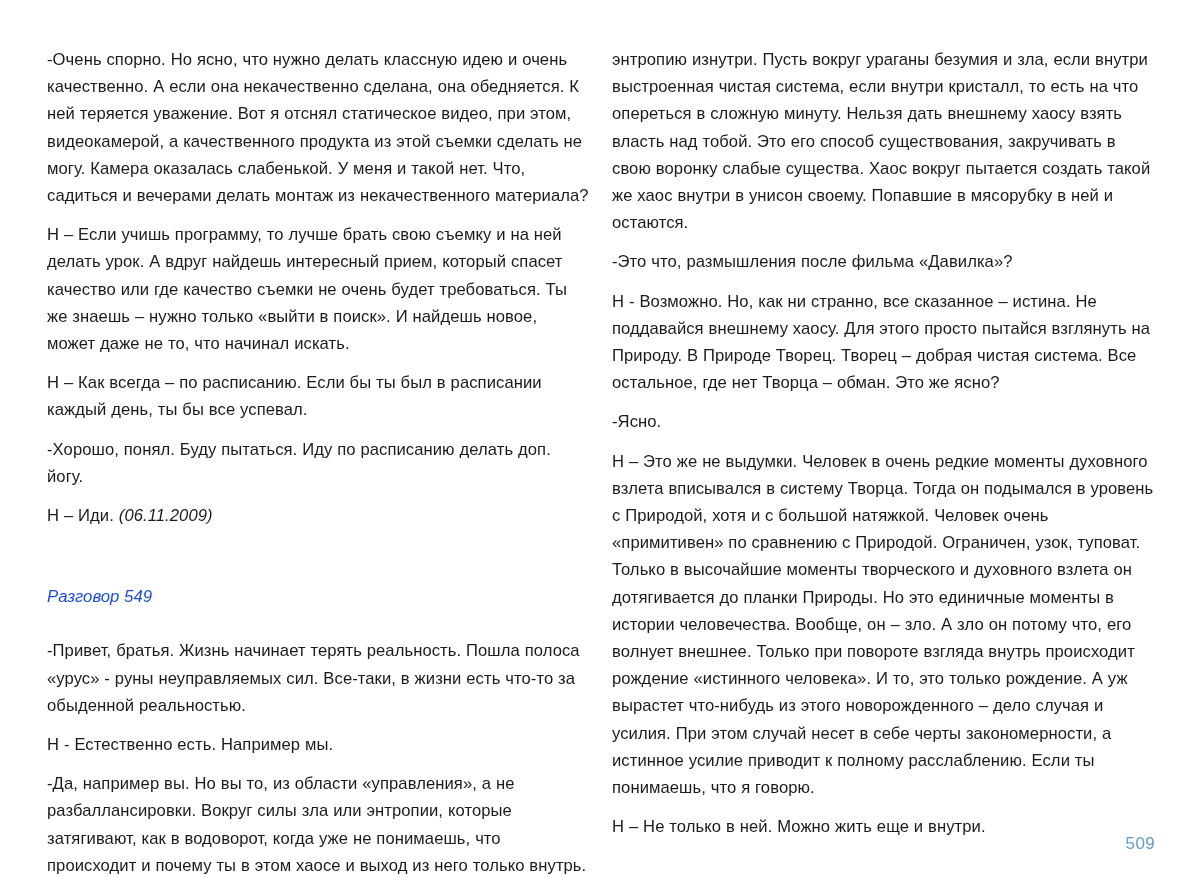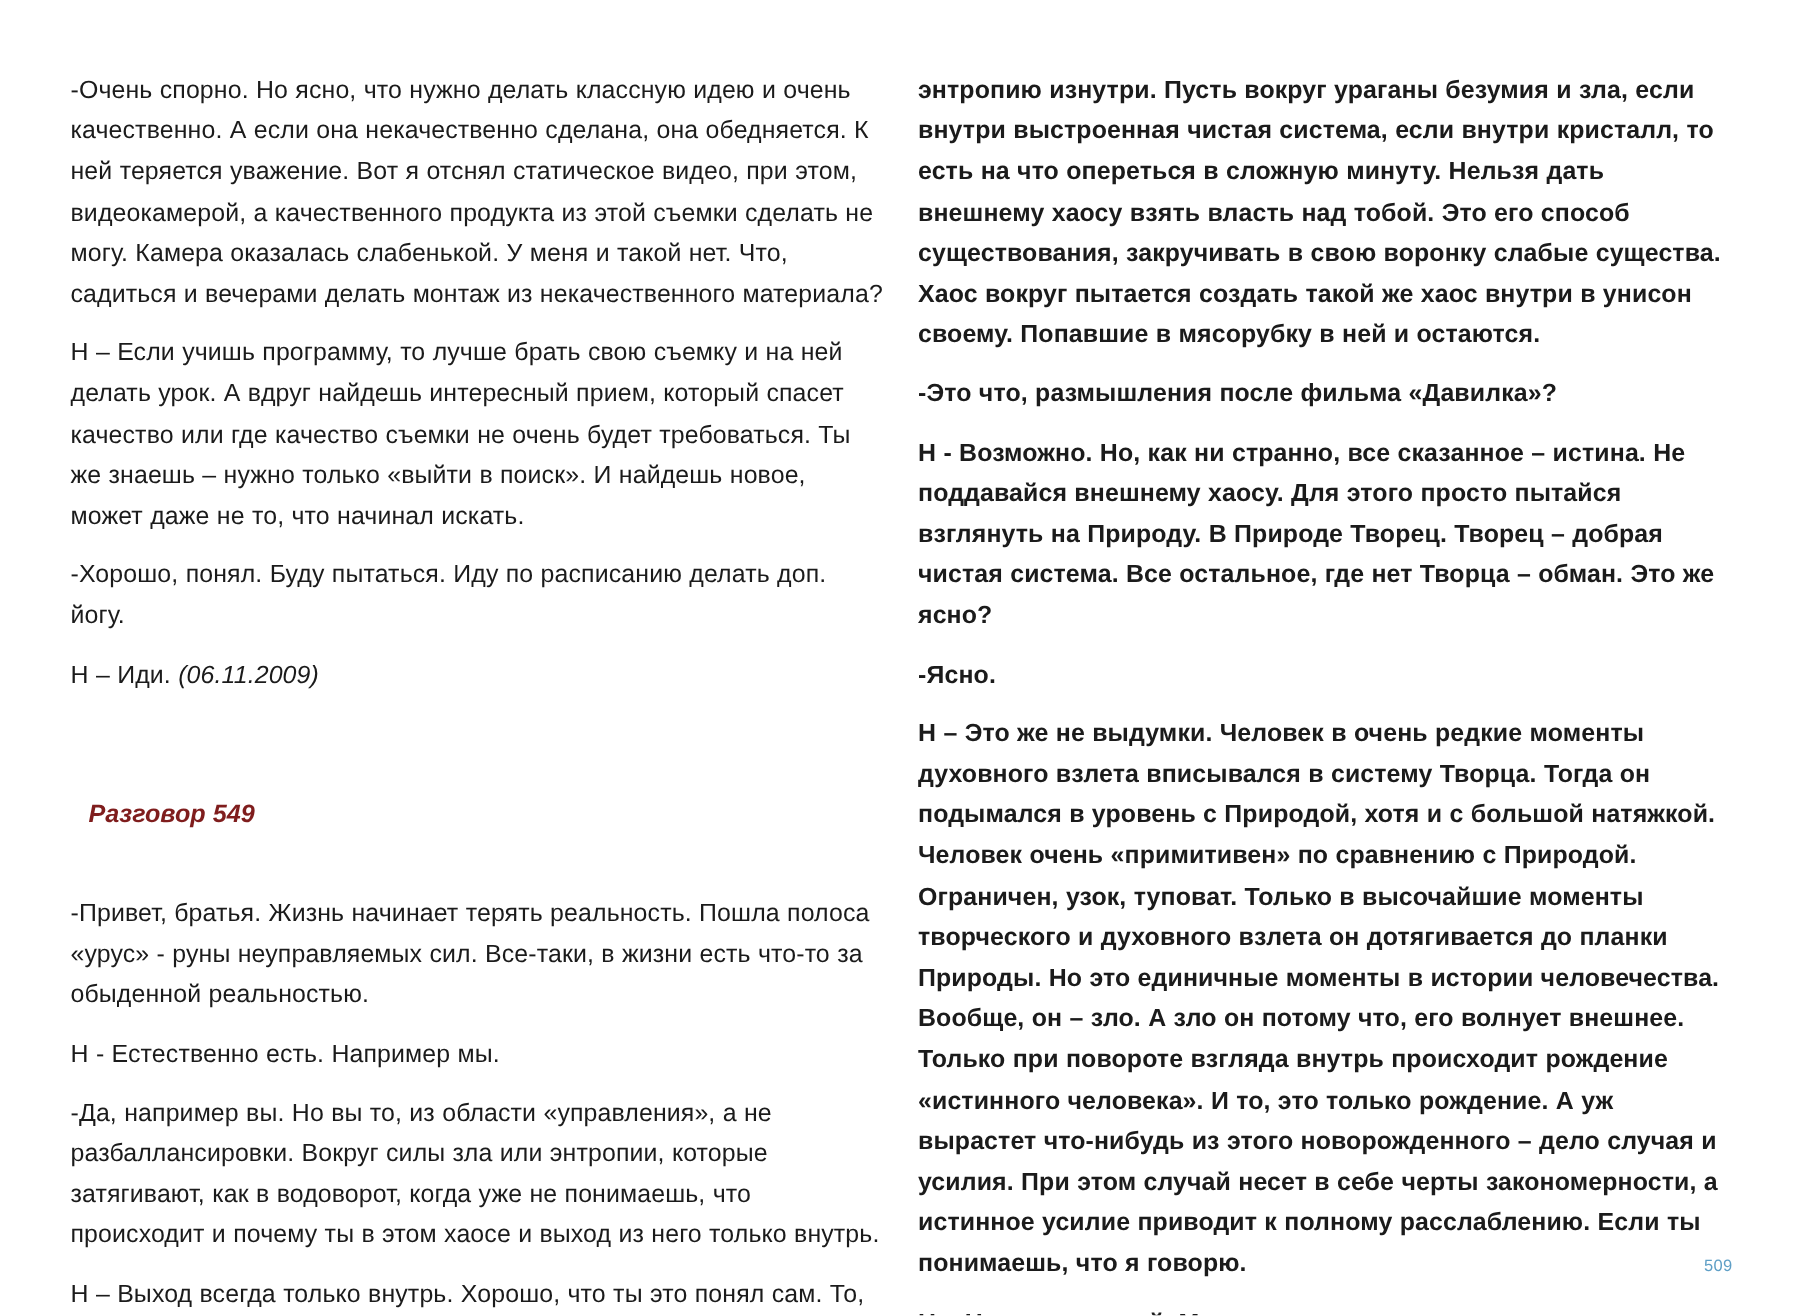--- a/index.html
+++ b/index.html
@@ -29,74 +29,75 @@
     height: 760px;
     display: flex;
     flex-direction: row;
     justify-content: space-between;
   }
   .column {
     width: 543px;
     box-sizing: border-box;
   }
   .column-left  { padding-right: 0px; }
-  .column-right { padding-left: 0px; font-weight: bold; }
+  .column-right { padding-left: 0px; }
 
   p.para {
     margin: 0;
     padding: 0;
     font-size: 16.6px;
     line-height: 27.2px;
     text-align: left;
     color: #1b1b1b;
     letter-spacing: 0.005em;
     word-spacing: 0.01em;
     hyphens: none;
   }
   p.para + p.para { margin-top: 12px; }
 
   .date-italic {
     font-style: italic;
   }
 
   h2.section-heading {
-    margin: 12px;
+    margin: 0;
     padding: 0;
     font-size: 16.8px;
     line-height: 27.2px;
-    font-weight: bold;
+    font-weight: normal;
     font-style: italic;
-    color: #7f1d1d;
+    color: #1d4ed8;
   }
 
   .gap-before-heading { height: 54px; }
   .gap-after-heading  { height: 27px; }
 
   .page-number {
     position: absolute;
     right: 45px;
     bottom: 23px;
-    font-size: 11px;
+    font-size: 17px;
     line-height: 20px;
     color: #5f9fc6;
     font-family: "Liberation Sans", sans-serif;
     letter-spacing: 0.02em;
   }
 </style>
 </head>
 <body>
 
 <div class="page">
 
   <div class="columns">
 
     <div class="column column-left">
 
       <p class="para">-Очень спорно. Но ясно, что нужно делать классную идею и очень качественно. А если она некачественно сделана, она обедняется. К ней теряется уважение. Вот я отснял статическое видео, при этом, видеокамерой, а качественного продукта из этой съемки сделать не могу. Камера оказалась слабенькой. У меня и такой нет. Что, садиться и вечерами делать монтаж из некачественного материала?</p>
       <p class="para">Н – Если учишь программу, то лучше брать свою съемку и на ней делать урок. А вдруг найдешь интересный прием, который спасет качество или где качество съемки не очень будет требоваться. Ты же знаешь – нужно только «выйти в поиск». И найдешь новое, может даже не то, что начинал искать.</p>
+      <p class="para">Н – Как всегда – по расписанию. Если бы ты был в расписании каждый день, ты бы все успевал.</p>
       <p class="para">-Хорошо, понял. Буду пытаться. Иду по расписанию делать доп. йогу.</p>
 
       <p class="para"><span>Н – Иди. </span><span class="date-italic">(06.11.2009)</span></p>
 
       <div class="gap-before-heading"></div>
 
       <h2 class="section-heading">Разговор 549</h2>
 
       <div class="gap-after-heading"></div>
 

